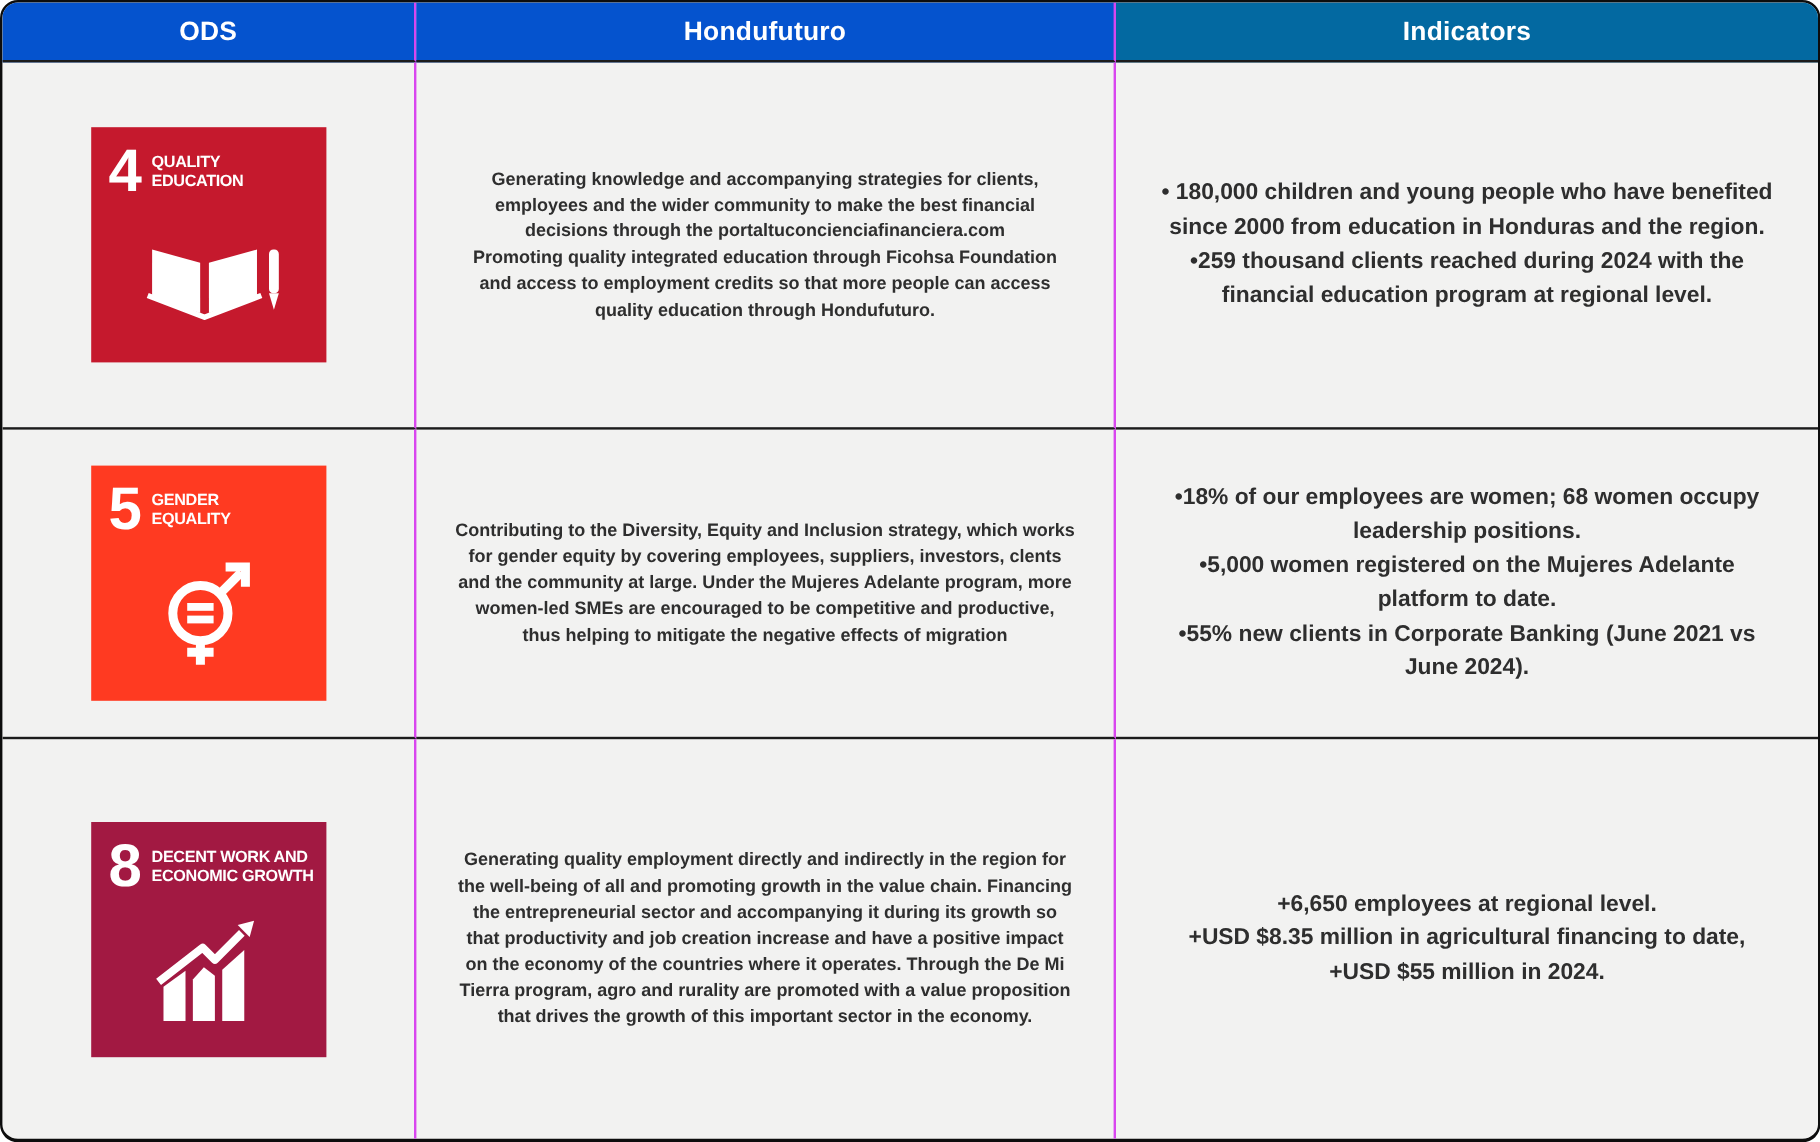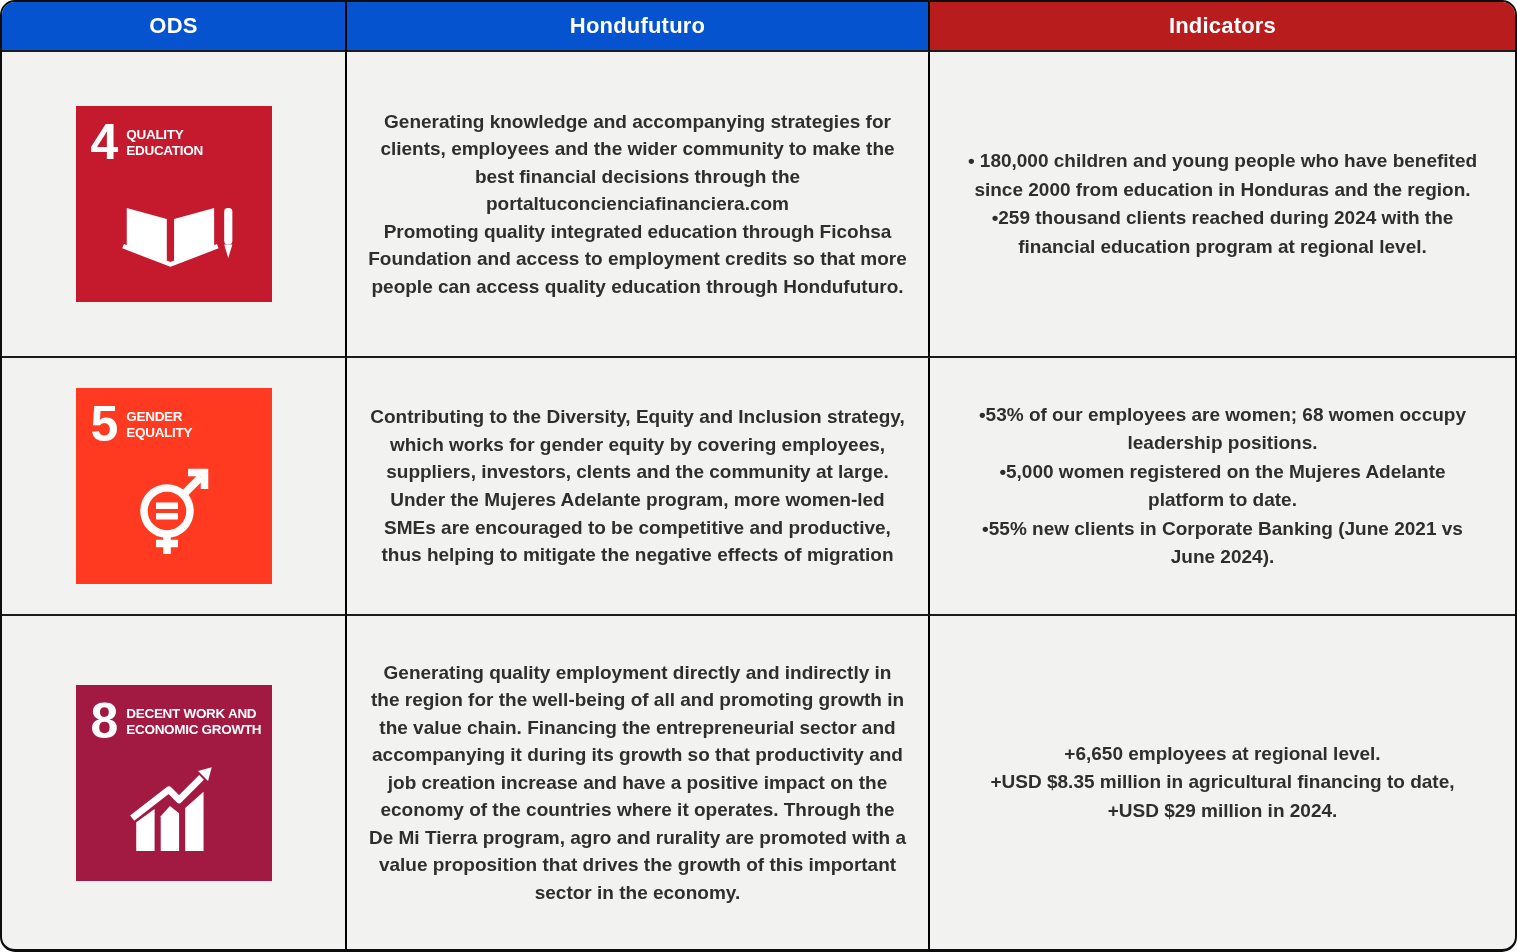--- a/index.html
+++ b/index.html
@@ -23,43 +23,43 @@
   }
   .grid {
     display: grid;
     width: 100%;
     height: 100%;
     grid-template-columns: 345px 583px 585px;
     grid-template-rows: 50px 306px 258px 1fr;
   }
   .cell {
     box-sizing: border-box;
-    border-right: 2px solid #000000;
+    border-right: 2px solid #d946ef;
     border-bottom: 2px solid #1C1C1C;
     display: flex;
     align-items: center;
     justify-content: center;
   }
   .cell.last-col { border-right: none; }
   .cell.last-row { border-bottom: none; }
   .head-cell {
     color: #ffffff;
     font-size: 22px;
     font-weight: 700;
     letter-spacing: 0.2px;
   }
   .body-text {
     color: #2E2E2E;
     font-weight: 700;
     text-align: center;
   }
   .contrib-cell .body-text {
-    font-size: 19px;
+    font-size: 15px;
     line-height: 1.45;
-    padding: 0 20px;
+    padding: 0 32px;
   }
   .ind-cell .body-text {
     font-size: 19px;
     line-height: 1.5;
     padding: 0 34px;
   }
   .para { margin: 0; }
 
   
   .sdg-tile {
@@ -103,21 +103,21 @@
 
 <div class="table-wrap">
   <div class="grid">
 
     <div class="cell head-cell" style="background-color: rgb(5, 83, 206);">
       <span>ODS</span>
     </div>
     <div class="cell head-cell" style="background-color: rgb(5, 83, 206);">
       <span>Hondufuturo</span>
     </div>
-    <div class="cell head-cell last-col" style="background-color: #b91c1c;">
+    <div class="cell head-cell last-col" style="background-color: #0369a1;">
       <span>Indicators</span>
     </div>
 
     <div class="cell ods-cell">
       <div class="sdg-tile" style="background-color: rgb(197, 25, 45);">
         <div class="sdg-head">
           <div class="sdg-num">4</div>
           <div class="sdg-label">
             <div>QUALITY</div>
             <div>EDUCATION</div>
@@ -169,21 +169,21 @@
         </div>
       </div>
     </div>
     <div class="cell contrib-cell">
       <div class="body-text">
         <p class="para">Contributing to the Diversity, Equity and Inclusion strategy, which works for gender equity by covering employees, suppliers, investors, clents and the community at large. Under the Mujeres Adelante program, more women-led SMEs are encouraged to be competitive and productive, thus helping to mitigate the negative effects of migration</p>
       </div>
     </div>
     <div class="cell ind-cell last-col">
       <div class="body-text">
-        <p class="para">•53% of our employees are women; 68 women occupy leadership positions.</p>
+        <p class="para">•18% of our employees are women; 68 women occupy leadership positions.</p>
         <p class="para">•5,000 women registered on the Mujeres Adelante platform to date.</p>
         <p class="para">•55% new clients in Corporate Banking (June 2021 vs June 2024).</p>
       </div>
     </div>
 
     <div class="cell ods-cell last-row">
       <div class="sdg-tile" style="background-color: rgb(162, 25, 66);">
         <div class="sdg-head">
           <div class="sdg-num">8</div>
           <div class="sdg-label">
@@ -204,18 +204,18 @@
     </div>
     <div class="cell contrib-cell last-row">
       <div class="body-text">
         <p class="para">Generating quality employment directly and indirectly in the region for the well-being of all and promoting growth in the value chain. Financing the entrepreneurial sector and accompanying it during its growth so that productivity and job creation increase and have a positive impact on the economy of the countries where it operates. Through the De Mi Tierra program, agro and rurality are promoted with a value proposition that drives the growth of this important sector in the economy.</p>
       </div>
     </div>
     <div class="cell ind-cell last-col last-row">
       <div class="body-text">
         <p class="para">+6,650 employees at regional level.</p>
         <p class="para">+USD $8.35 million in agricultural financing to date,</p>
-        <p class="para">+USD $29 million in 2024.</p>
+        <p class="para">+USD $55 million in 2024.</p>
       </div>
     </div>
 
   </div>
 </div>
 
 </body></html>

